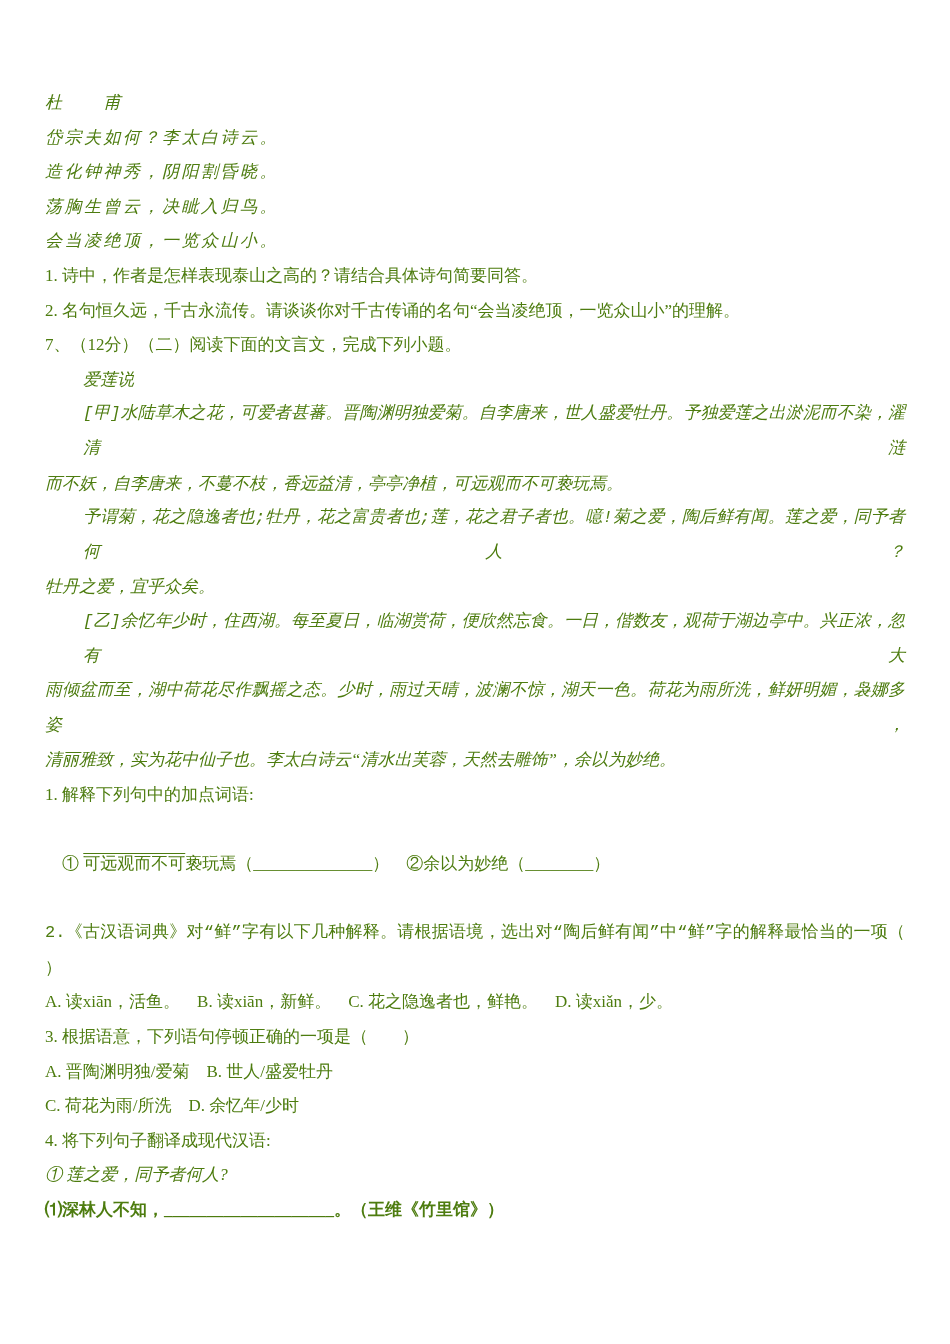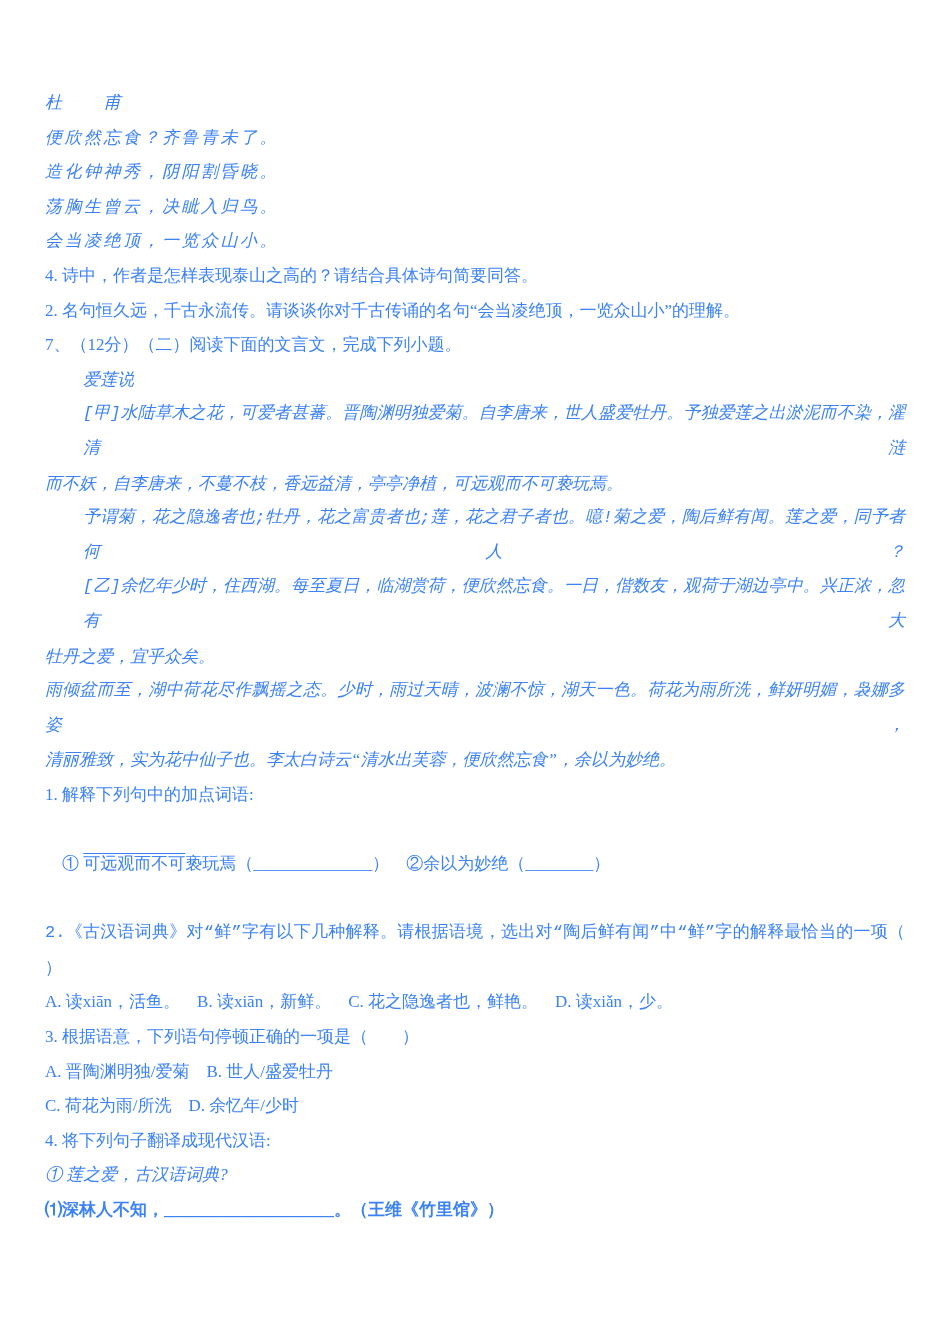--- a/index.html
+++ b/index.html
@@ -12,21 +12,21 @@
     height: 1344px;
     overflow: hidden;
   }
   .page {
     box-sizing: border-box;
     width: 950px;
     height: 1344px;
     padding: 86px 45px 0 45px;
     font-family: "Liberation Serif", serif;
     font-size: 17px;
-    color: #3b82f6;
+    color: #4d7c0f;
     background: #ffffff;
   }
   .line {
     line-height: 34.6px;
     white-space: pre-wrap;
     min-height: 34.6px;
   }
   
   .kai { font-style: italic; }
   
@@ -36,51 +36,51 @@
   .fill { text-align: justify; text-align-last: justify; font-family: Liberation Mono, monospace; }
   .bold { font-weight: bold; }
   .overline { text-decoration: overline; }
 </style>
 </head>
 <body>
 
 <div class="page">
 
   <div class="line kai loose">杜　　甫</div>
-  <div class="line kai loose">便欣然忘食？齐鲁青未了。</div>
+  <div class="line kai loose">岱宗夫如何？李太白诗云。</div>
   <div class="line kai loose">造化钟神秀，阴阳割昏晓。</div>
   <div class="line kai loose">荡胸生曾云，决眦入归鸟。</div>
   <div class="line kai loose">会当凌绝顶，一览众山小。</div>
 
-  <div class="line song">4. 诗中，作者是怎样表现泰山之高的？请结合具体诗句简要同答。</div>
+  <div class="line song">1. 诗中，作者是怎样表现泰山之高的？请结合具体诗句简要同答。</div>
   <div class="line song">2. 名句恒久远，千古永流传。请谈谈你对千古传诵的名句“会当凌绝顶，一览众山小”的理解。</div>
 
   <div class="line song">7、（12分）（二）阅读下面的文言文，完成下列小题。</div>
 
   <div class="line kai indent">爱莲说</div>
   <div class="line kai indent fill">[甲]水陆草木之花，可爱者甚蕃。晋陶渊明独爱菊。自李唐来，世人盛爱牡丹。予独爱莲之出淤泥而不染，濯清涟</div>
   <div class="line kai">而不妖，自李唐来，不蔓不枝，香远益清，亭亭净植，可远观而不可亵玩焉。</div>
   <div class="line kai indent fill">予谓菊，花之隐逸者也;牡丹，花之富贵者也;莲，花之君子者也。噫!菊之爱，陶后鲜有闻。莲之爱，同予者何人？</div>
+  <div class="line kai">牡丹之爱，宜乎众矣。</div>
   <div class="line kai indent fill">[乙]余忆年少时，住西湖。每至夏日，临湖赏荷，便欣然忘食。一日，偕数友，观荷于湖边亭中。兴正浓，忽有大</div>
-  <div class="line kai">牡丹之爱，宜乎众矣。</div>
   <div class="line kai fill">雨倾盆而至，湖中荷花尽作飘摇之态。少时，雨过天晴，波澜不惊，湖天一色。荷花为雨所洗，鲜妍明媚，袅娜多姿，</div>
-  <div class="line kai">清丽雅致，实为花中仙子也。李太白诗云“清水出芙蓉，便欣然忘食”，余以为妙绝。</div>
+  <div class="line kai">清丽雅致，实为花中仙子也。李太白诗云“清水出芙蓉，天然去雕饰”，余以为妙绝。</div>
 
   <div class="line song">1. 解释下列句中的加点词语:</div>
   <div class="line song">
     <span>① </span><span class="overline">可远观而不可</span><span>亵玩焉（______________）　②余以为妙绝（________）</span>
   </div>
 
   <div class="line song fill">2.《古汉语词典》对“鲜”字有以下几种解释。请根据语境，选出对“陶后鲜有闻”中“鲜”字的解释最恰当的一项（</div>
   <div class="line song">）</div>
   <div class="line song">A. 读xiān，活鱼。　B. 读xiān，新鲜。　C. 花之隐逸者也，鲜艳。　D. 读xiǎn，少。</div>
 
   <div class="line song">3. 根据语意，下列语句停顿正确的一项是（　　）</div>
   <div class="line song">A. 晋陶渊明独/爱菊　B. 世人/盛爱牡丹</div>
   <div class="line song">C. 荷花为雨/所洗　D. 余忆年/少时</div>
 
   <div class="line song">4. 将下列句子翻译成现代汉语:</div>
-  <div class="line kai">① 莲之爱，古汉语词典?</div>
+  <div class="line kai">① 莲之爱，同予者何人?</div>
 
 
   <div class="line song bold">⑴深林人不知，____________________。（王维《竹里馆》）</div>
 
 </div>
 
 </body></html>

